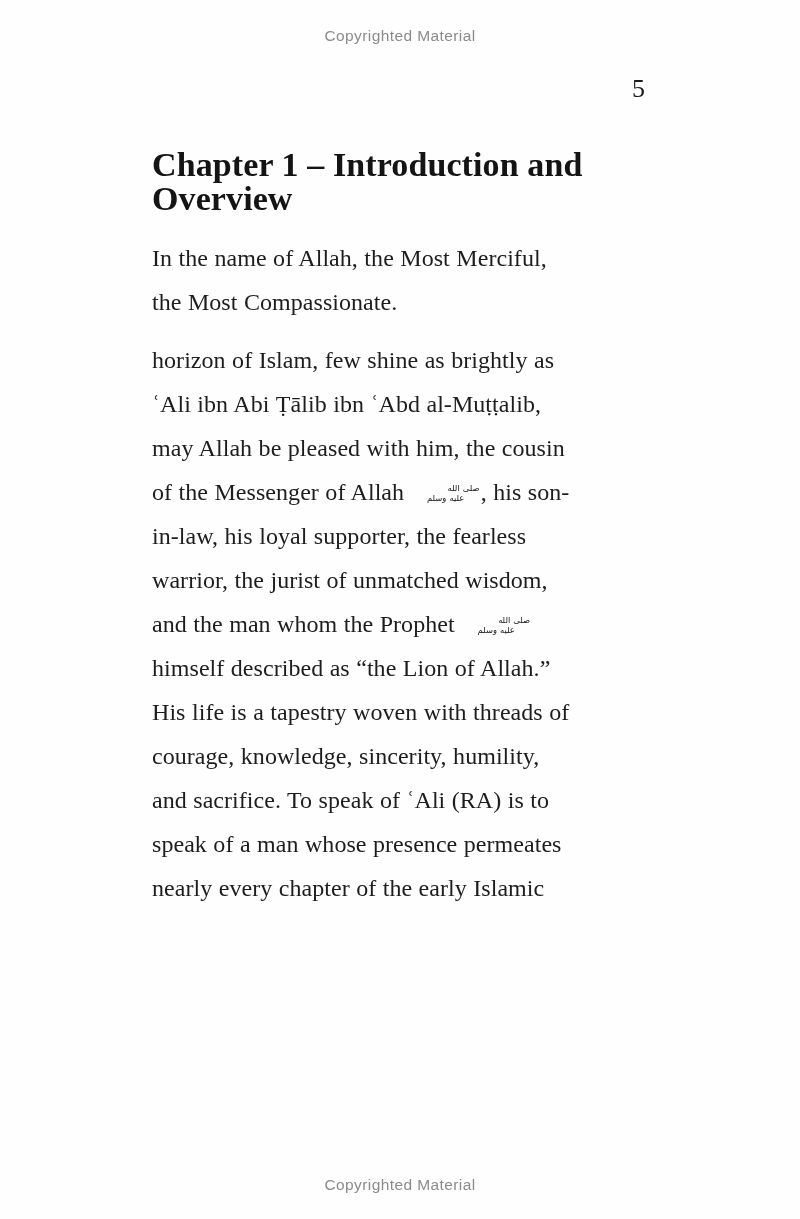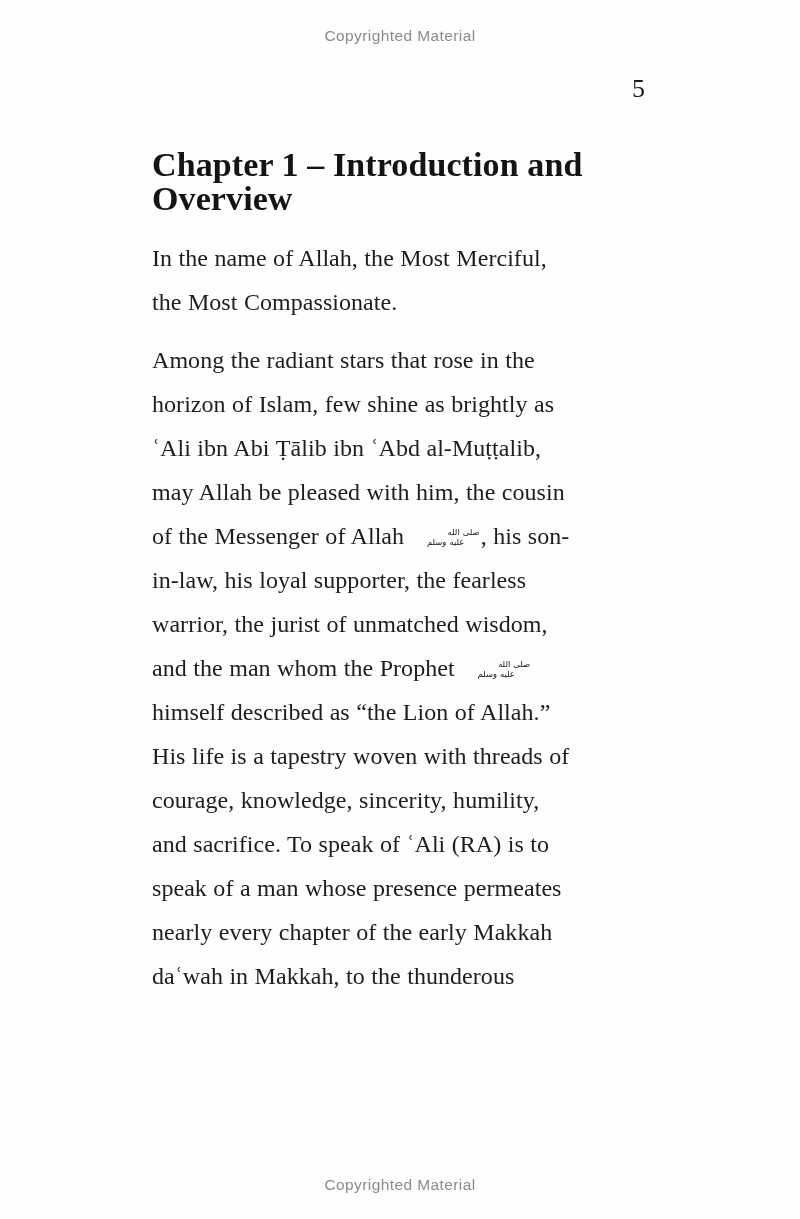--- a/index.html
+++ b/index.html
@@ -114,34 +114,32 @@
   <div class="textblock">
 
     <h1 class="chapter-heading">Chapter 1 – Introduction and Overview</h1>
 
     <p class="body-par">
       <span class="ln">In the name of Allah, the Most Merciful,</span>
       <span class="ln">the Most Compassionate.</span>
     </p>
 
     <p class="body-par">
-      <span class="ln">Among the radiant stars that rose in the</span>
       <span class="ln">horizon of Islam, few shine as brightly as</span>
       <span class="ln">ʿAli ibn Abi Ṭālib ibn ʿAbd al-Muṭṭalib,</span>
       <span class="ln">may Allah be pleased with him, the cousin</span>
       <span class="ln"><span>of the Messenger of Allah </span><span class="honorific"><span class="h-top">صلى الله</span><span class="h-bot">عليه وسلم</span></span><span>, his son-</span></span>
       <span class="ln">in-law, his loyal supporter, the fearless</span>
       <span class="ln">warrior, the jurist of unmatched wisdom,</span>
       <span class="ln"><span>and the man whom the Prophet </span><span class="honorific"><span class="h-top">صلى الله</span><span class="h-bot">عليه وسلم</span></span></span>
       <span class="ln">himself described as “the Lion of Allah.”</span>
       <span class="ln">His life is a tapestry woven with threads of</span>
       <span class="ln">courage, knowledge, sincerity, humility,</span>
       <span class="ln">and sacrifice. To speak of ʿAli (RA) is to</span>
       <span class="ln">speak of a man whose presence permeates</span>
-      <span class="ln">nearly every chapter of the early Makkah</span>
-      <span class="ln">daʿwah in Makkah, to the thunderous</span>
+      <span class="ln">nearly every chapter of the early Islamic</span>
     </p>
 
   </div>
 
   <div class="watermark watermark-bottom">Copyrighted Material</div>
 
 </div>
 
 </body></html>

